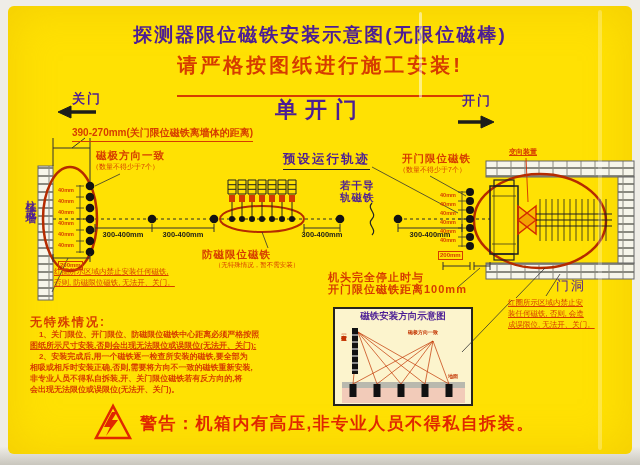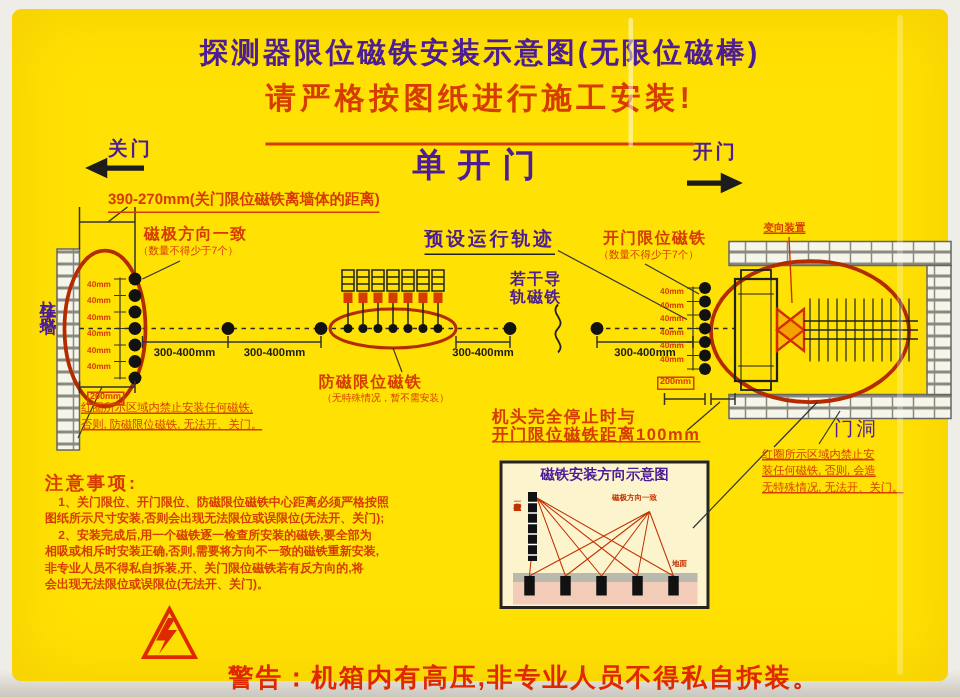--- a/index.html
+++ b/index.html
@@ -29,27 +29,27 @@
   .mm300{font-size:7.5px;font-weight:bold;width:56px;text-align:center;color:#1d1d1b;}
   .mm200{font-size:6px;font-weight:bold;border:1px solid #d63c00;padding:0 1px;line-height:1.2;}
   .vert{writing-mode:vertical-rl;text-orientation:upright;}
   #wall-word{left:23px;top:191px;font-size:11px;font-weight:bold;letter-spacing:4px;}
   .stop-l{font-size:11px;font-weight:bold;letter-spacing:1px;}
   .warn-line{font-size:7.5px;font-weight:normal;text-decoration:underline;line-height:1;}
   #door-word{left:556px;top:277px;font-size:13px;font-weight:normal;letter-spacing:2px;}
   #dir-dev{left:509px;top:147px;font-size:7px;font-weight:bold;text-decoration:underline;}
   #notes-title{left:30px;top:314px;font-size:12px;font-weight:bold;letter-spacing:2px;}
   .note-line{left:30px;font-size:8px;font-weight:bold;white-space:pre;line-height:1;}
-  .note-ul{}
+  .note-ul{text-decoration:underline;}
   #inset-box{left:333px;top:307px;width:140px;height:99px;background:#fcf4cd;
              border:2px solid #26241f;box-sizing:border-box;}
   #inset-title{left:333px;top:310px;width:140px;text-align:center;
                font-size:9.5px;font-weight:bold;}
   .tiny-red{font-size:5px;font-weight:bold;color:#c23300;line-height:1;}
-  #warn-text{left:152px;top:412px;font-size:17px;font-weight:bold;letter-spacing:1.5px;color:#e02800;margin-top:28px;}
+  #warn-text{left:140px;top:412px;font-size:17px;font-weight:bold;letter-spacing:1.5px;color:#e02800;}
   .fold{background:#fff;border-radius:2px;}
   svg{pointer-events:none;}
 </style>
 </head>
 <body>
 
 <div id="sheet" class="abs"></div>
 
 <div id="inset-box" class="abs"></div>
 
@@ -243,37 +243,37 @@
 <div class="abs mm40 red" style="left:436px;top:238px">40mm</div>
 
 <div class="abs mm300" style="left:95px;top:230px">300-400mm</div>
 <div class="abs mm300" style="left:155px;top:230px">300-400mm</div>
 <div class="abs mm300" style="left:294px;top:230px">300-400mm</div>
 <div class="abs mm300" style="left:402px;top:230px">300-400mm</div>
 
 <div class="abs mm200 red" style="left:58px;top:261px">200mm</div>
 <div class="abs mm200 red" style="left:438px;top:251px">200mm</div>
 
-<div class="abs lbl-main red" style="left:192px;top:248px;width:110px;text-align:center">防磁限位磁铁</div>
+<div class="abs lbl-main red" style="left:202px;top:248px;width:110px;">防磁限位磁铁</div>
 <div class="abs red" style="left:192px;top:261px;width:130px;text-align:center;font-size:6.5px">（无特殊情况，暂不需安装）</div>
 
 <div id="wall-word" class="abs vert blk">柱子或墙</div>
 
 <div class="abs stop-l red" style="left:328px;top:270px">机头完全停止时与</div>
-<div class="abs stop-l red" style="left:328px;top:282px;text-decoration:underline">开门限位磁铁距离100mm</div>
+<div class="abs stop-l red" style="left:328px;top:282px;">开门限位磁铁距离100mm</div>
 
 <div class="abs warn-line red" style="left:54px;top:268px">红圈所示区域内禁止安装任何磁铁,</div>
 <div class="abs warn-line red" style="left:54px;top:279px">否则, 防磁限位磁铁, 无法开、关门。</div>
 <div class="abs warn-line red" style="left:508px;top:299px">红圈所示区域内禁止安</div>
 <div class="abs warn-line red" style="left:508px;top:310px">装任何磁铁, 否则, 会造</div>
-<div class="abs warn-line red" style="left:508px;top:321px">无特殊情况, 无法开、关门。</div>
+<div class="abs warn-line red" style="left:508px;top:321px">成误限位, 无法开、关门。</div>
 
 <div id="door-word" class="abs blk">门洞</div>
 
-<div id="notes-title" class="abs red">注意事项:</div>
+<div id="notes-title" class="abs red">无特殊情况:</div>
 <div class="abs note-line red" style="top:331px">    1、关门限位、开门限位、防磁限位磁铁中心距离必须严格按照</div>
 <div class="abs note-line red note-ul" style="top:342px">图纸所示尺寸安装,否则会出现无法限位或误限位(无法开、关门);</div>
 <div class="abs note-line red" style="top:353px">    2、安装完成后,用一个磁铁逐一检查所安装的磁铁,要全部为</div>
 <div class="abs note-line red" style="top:364px">相吸或相斥时安装正确,否则,需要将方向不一致的磁铁重新安装,</div>
 <div class="abs note-line red" style="top:375px">非专业人员不得私自拆装,开、关门限位磁铁若有反方向的,将</div>
 <div class="abs note-line red" style="top:386px">会出现无法限位或误限位(无法开、关门)。</div>
 
 <div id="inset-title" class="abs blk">磁铁安装方向示意图</div>
 <div class="abs tiny-red vert" style="left:341px;top:331px">所有磁铁方向一致</div>
 <div class="abs tiny-red" style="left:408px;top:330px">磁极方向一致</div>

